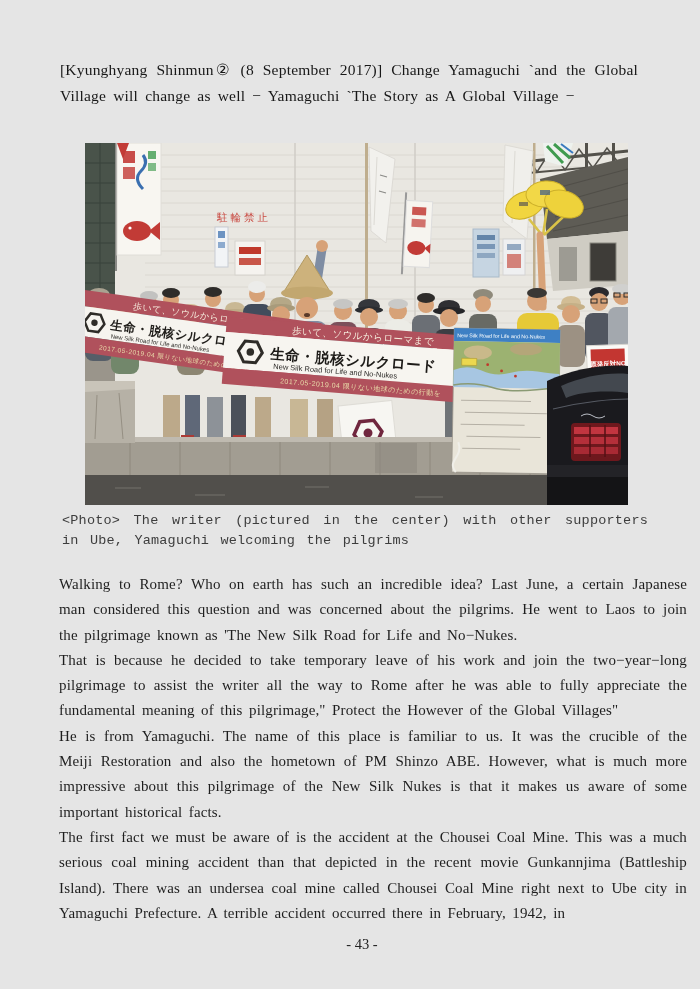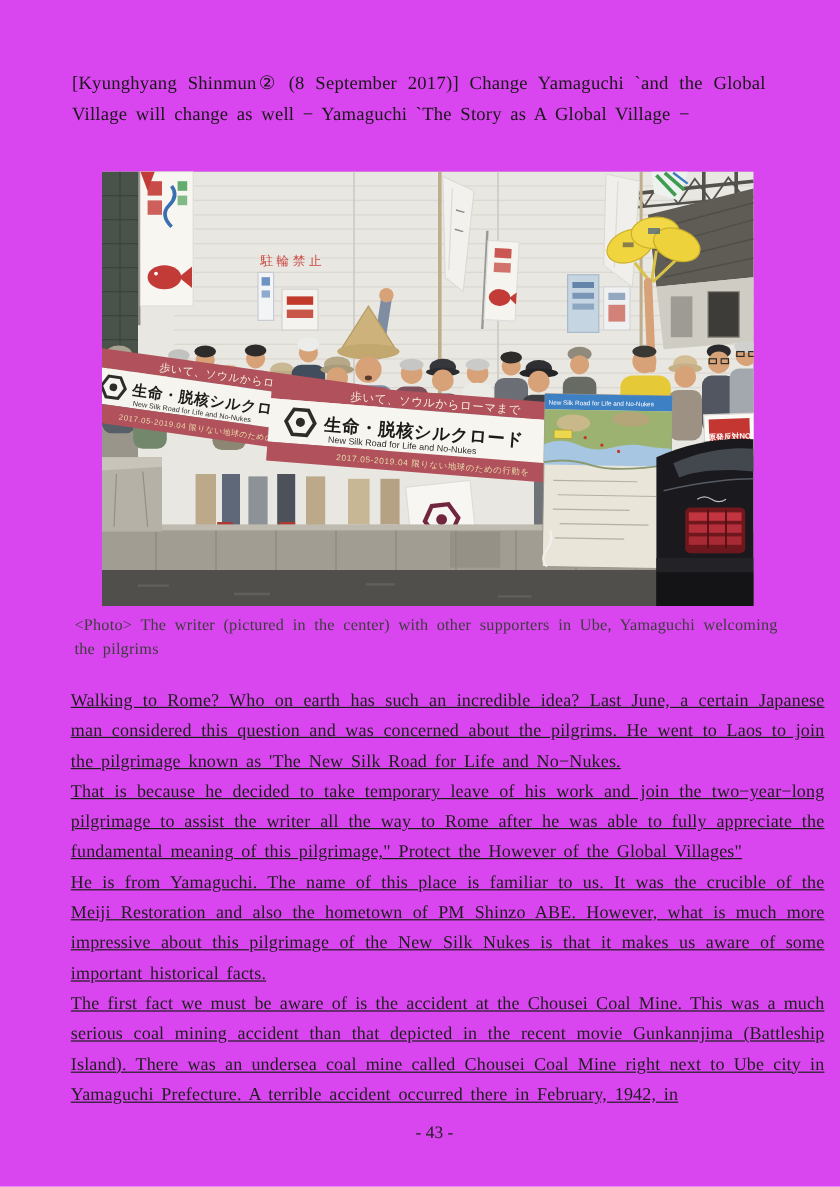--- a/index.html
+++ b/index.html
@@ -1,29 +1,29 @@
 <!DOCTYPE html>
 <html><head>
 <meta charset="utf-8">
 <style>
   html,body{margin:0;padding:0;background:#ffffff;}
   body{width:700px;height:989px;position:relative;overflow:hidden;
        font-family:"Liberation Serif", serif;color:#1c1c1c;}
-  .page{position:absolute;inset:0;background:#d946ef;}
+  .page{position:absolute;inset:0;background:#e5e5e5;}
   .article-title{position:absolute;left:60px;top:57px;width:578px;
        font-size:15.5px;line-height:25.6px;text-align:justify;
        word-spacing:3px;letter-spacing:.2px;color:#181818;margin:0;}
   figure.photo{position:absolute;left:85px;top:143px;width:543px;height:284px;margin:0;}
   figure.photo svg{display:block;width:543px;height:362px;}
   .caption{position:absolute;left:62px;top:511px;width:586px;margin:0;
-       font-family:Liberation Serif, serif;font-size:13.5px;line-height:19.8px;
+       font-family:Liberation Mono, monospace;font-size:13.5px;line-height:19.8px;
        color:#3d3d3d;text-align:justify;word-spacing:3px;letter-spacing:.2px;}
   .bodytext{position:absolute;left:59px;top:572px;width:628px;}
   .bodytext p{margin:0;font-size:15px;line-height:25.3px;text-align:justify;
-       word-spacing:2.5px;letter-spacing:.15px;color:#1e1e1e;text-decoration:underline;}
+       word-spacing:2.5px;letter-spacing:.15px;color:#1e1e1e;}
   .page-number{position:absolute;left:0;top:936px;width:700px;text-align:center;
        font-size:14.5px;color:#222;padding-left:12px;}
   
   .skin{fill:#d7a278}
   svg text{font-family:"Liberation Sans", sans-serif;}
 </style>
 </head>
 <body>
 
 <div class="page">

